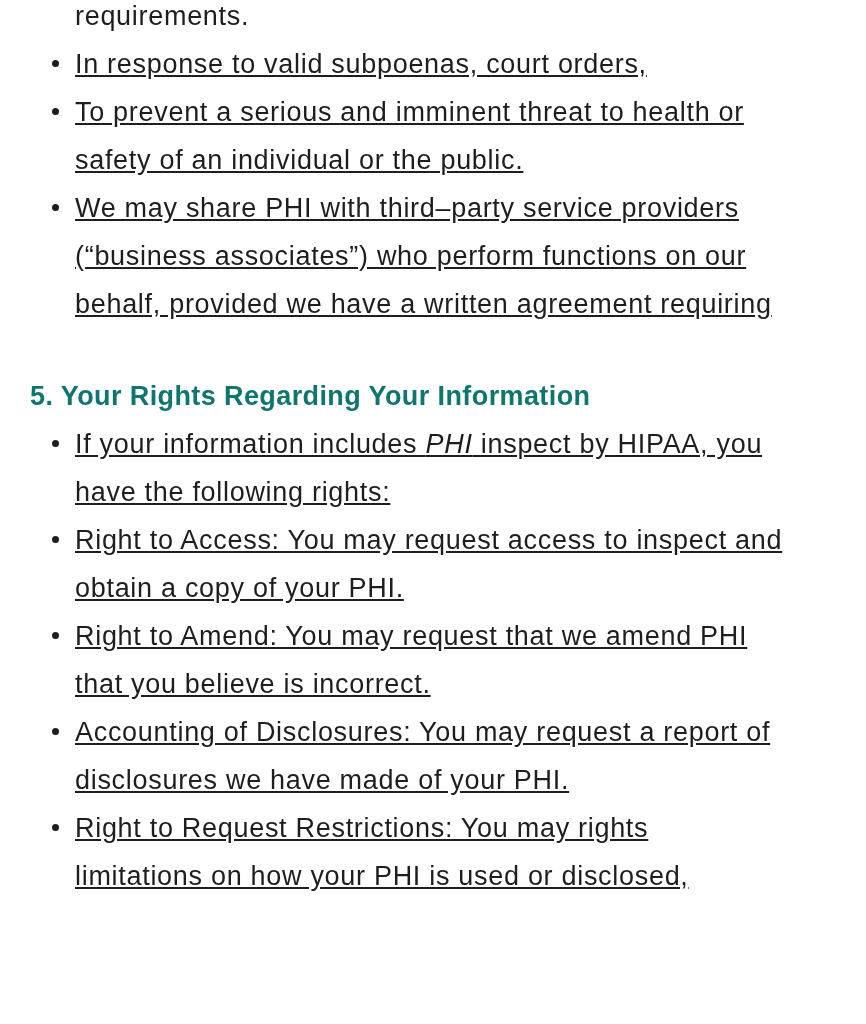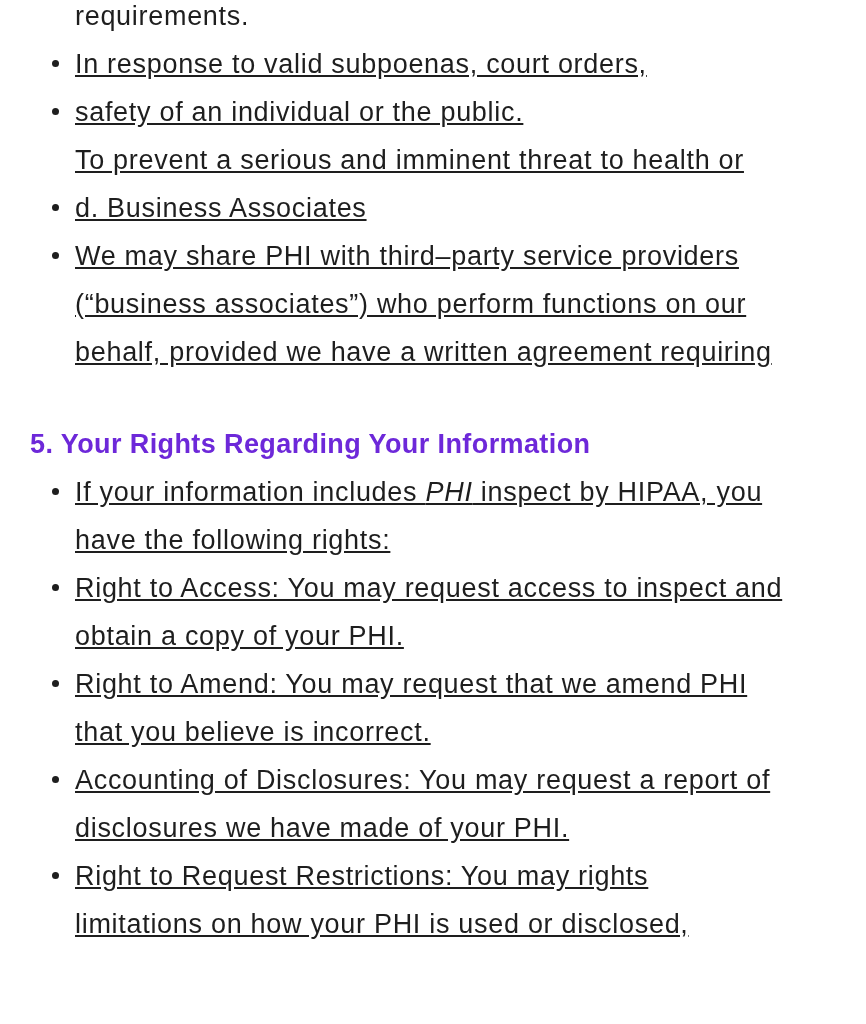--- a/index.html
+++ b/index.html
@@ -42,21 +42,21 @@
     height: 7px;
     border-radius: 50%;
     background: #1e1e1e;
   }
   .doc-heading {
     margin: 44px 0 0 0;
     font-size: 27px;
     line-height: 48px;
     font-weight: 700;
     letter-spacing: 0.4px;
-    color: #6d28d9;
+    color: #0f766e;
   }
   .line {
     display: block;
     white-space: nowrap;
   }
   .seg-italic {
     font-style: italic;
   }
 </style>
 </head>
@@ -64,26 +64,22 @@
 
 <div class="doc">
     <div class="continuation">requirements.</div>
     <ul class="bullet-list">
       <li>
         <span class="bullet-dot"></span>
         <span class="line"><span>In response to valid subpoenas, court orders,</span></span>
       </li>
       <li>
         <span class="bullet-dot"></span>
+        <span class="line"><span>To prevent a serious and imminent threat to health or</span></span>
         <span class="line"><span>safety of an individual or the public.</span></span>
-        <span class="line"><span>To prevent a serious and imminent threat to health or</span></span>
-      </li>
-      <li>
-        <span class="bullet-dot"></span>
-        <span class="line"><span>d. Business Associates</span></span>
       </li>
       <li>
         <span class="bullet-dot"></span>
         <span class="line"><span>We may share PHI with third–party service providers</span></span>
         <span class="line"><span>(“business associates”) who perform functions on our</span></span>
         <span class="line"><span>behalf, provided we have a written agreement requiring</span></span>
       </li>
     </ul>
     <h2 class="doc-heading">5. Your Rights Regarding Your Information</h2>
     <ul class="bullet-list">

